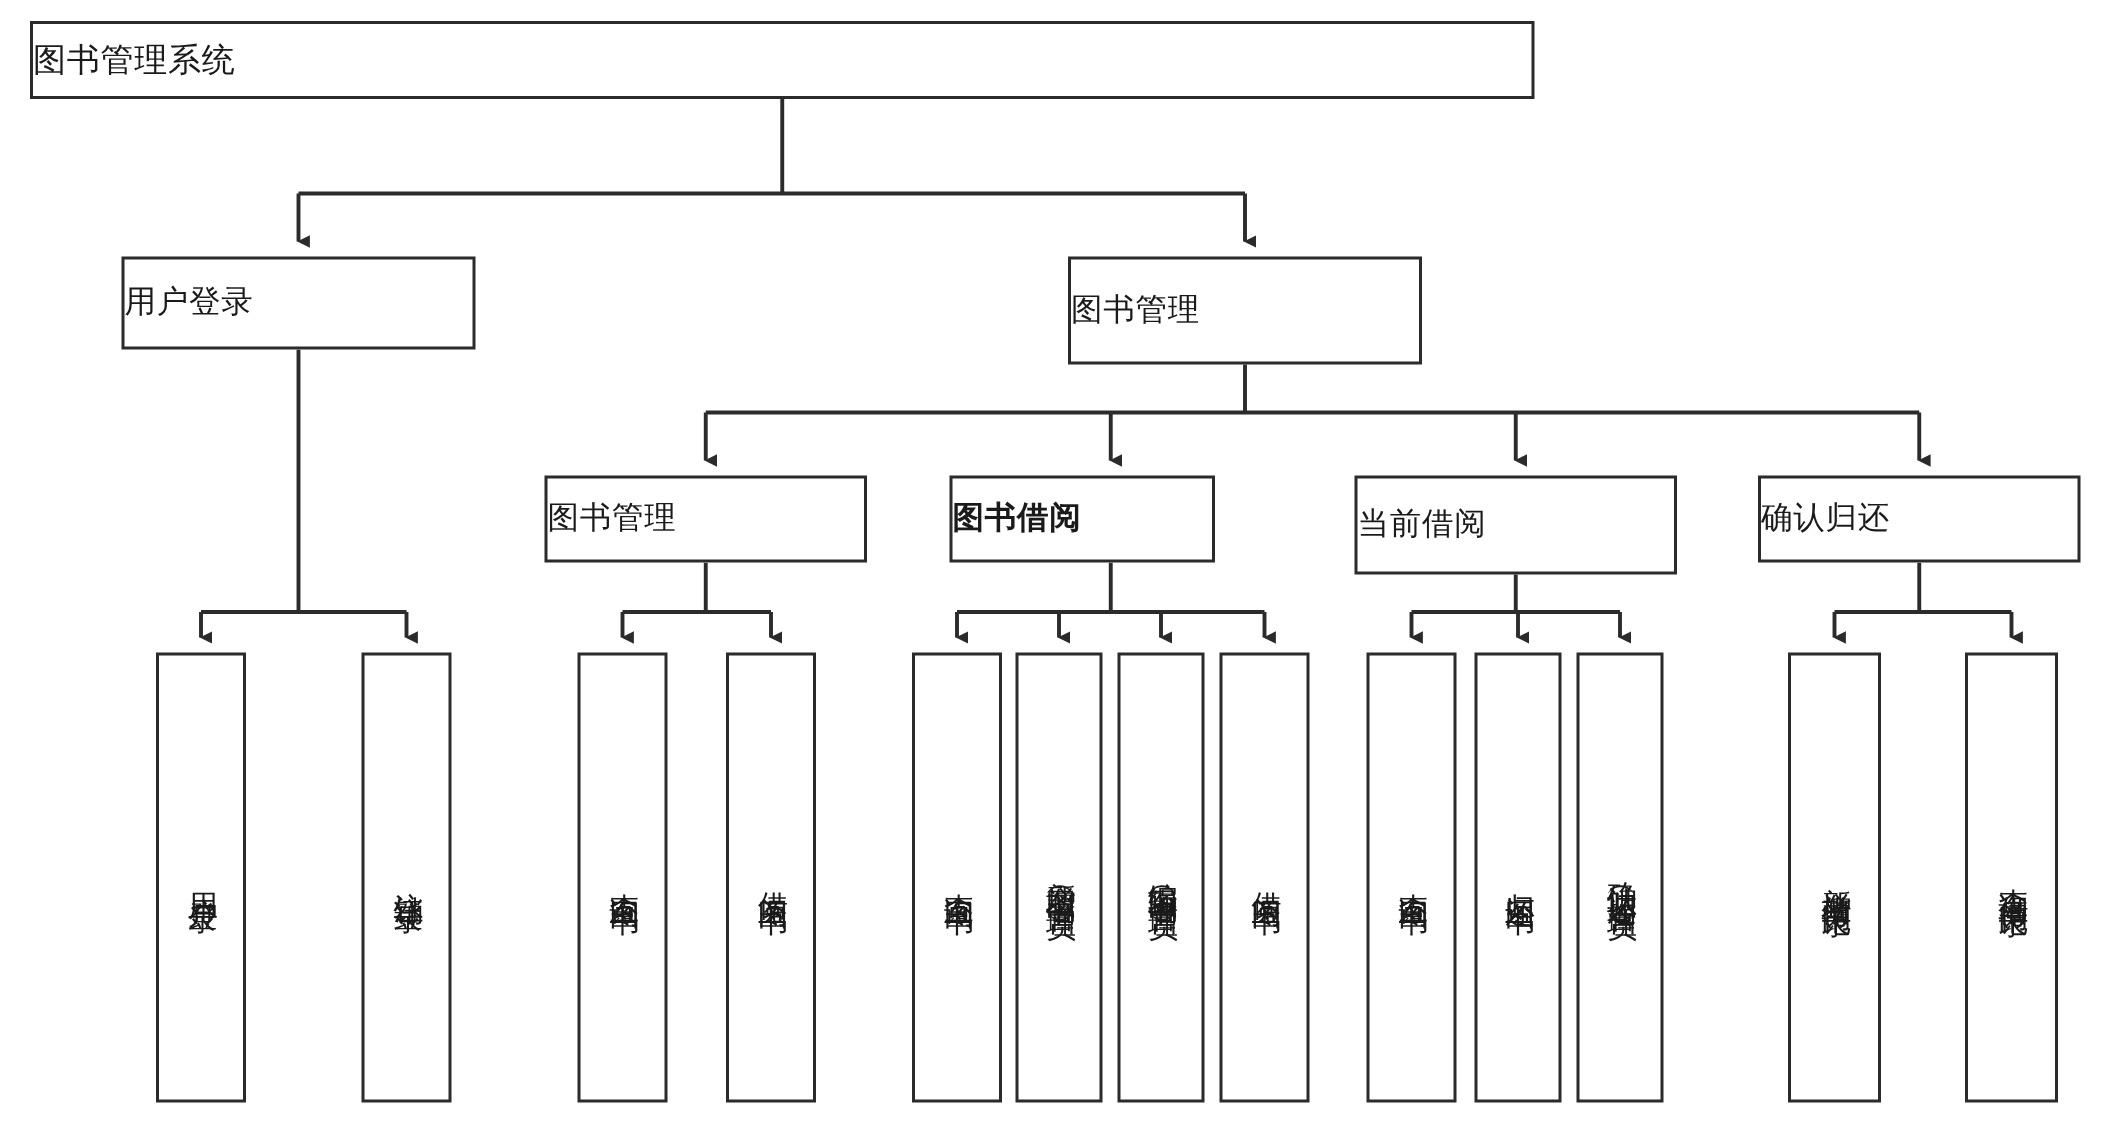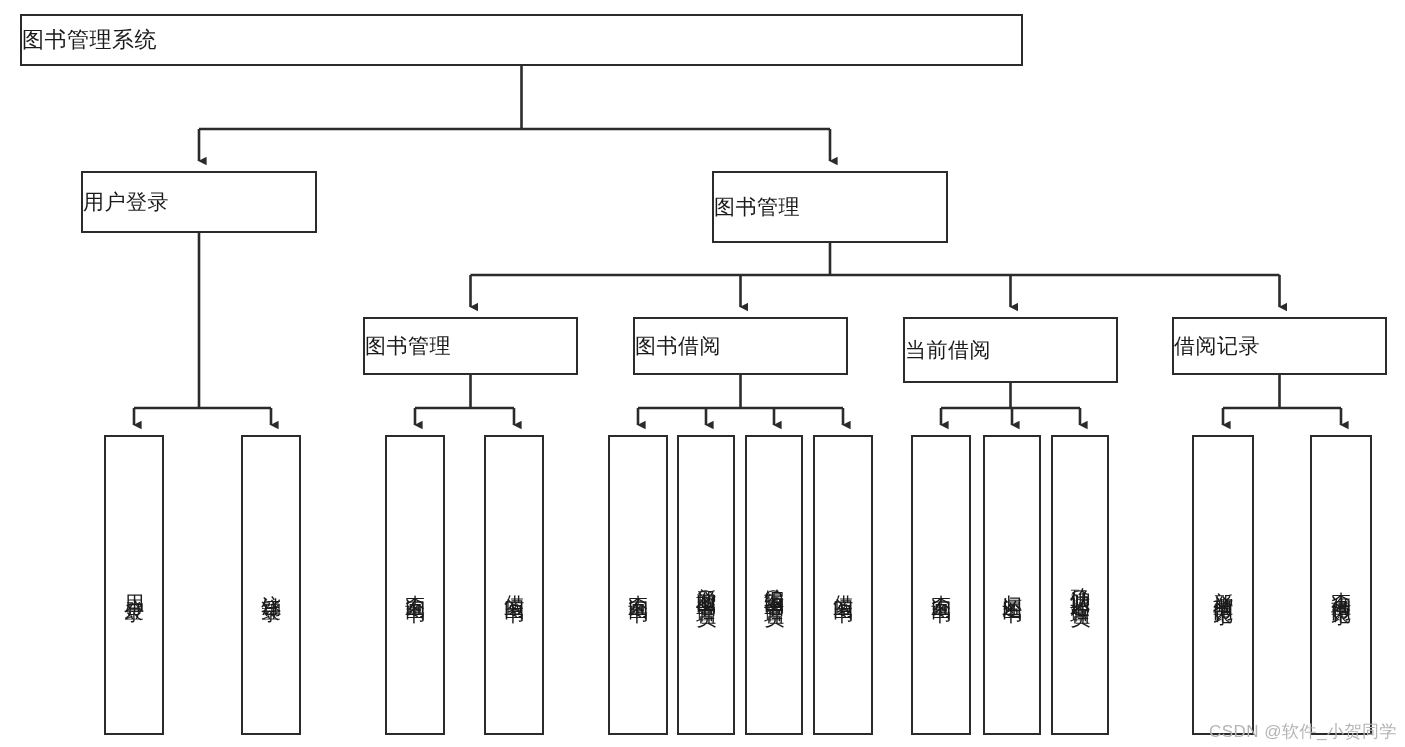--- a/index.html
+++ b/index.html
@@ -123,28 +123,28 @@
       </div>
       <div class="node horizontal" style="left: 81px; top: 171px; width: 236px; height: 62px;">
         <span class="node-label">用户登录</span>
       </div>
       <div class="node horizontal" style="left: 712px; top: 171px; width: 236px; height: 72px;">
         <span class="node-label">图书管理</span>
       </div>
       <div class="node horizontal" style="left: 363px; top: 317px; width: 215px; height: 58px;">
         <span class="node-label">图书管理</span>
       </div>
-      <div class="node horizontal" style="left: 633px; top: 317px; width: 215px; height: 58px;">
+      <div class="node horizontal" style="left: 633px; top: 317px; width: 177px; height: 58px; font-weight: bold;">
         <span class="node-label">图书借阅</span>
       </div>
       <div class="node horizontal" style="left: 903px; top: 317px; width: 215px; height: 66px;">
         <span class="node-label">当前借阅</span>
       </div>
       <div class="node horizontal" style="left: 1172px; top: 317px; width: 215px; height: 58px;">
-        <span class="node-label">借阅记录</span>
+        <span class="node-label">确认归还</span>
       </div>
       <div class="node vertical" style="left: 104px; top: 435px; width: 60px; height: 300px;">
         <span class="node-label">用户登录</span>
       </div>
       <div class="node vertical" style="left: 241px; top: 435px; width: 60px; height: 300px;">
         <span class="node-label">注销登录</span>
       </div>
       <div class="node vertical" style="left: 385px; top: 435px; width: 60px; height: 300px;">
         <span class="node-label">查询图书</span>
       </div>
@@ -173,14 +173,13 @@
         <span class="node-label">确认归还（管理员）</span>
       </div>
       <div class="node vertical" style="left: 1192px; top: 435px; width: 62px; height: 300px;">
         <span class="node-label">新增借阅记录</span>
       </div>
       <div class="node vertical" style="left: 1310px; top: 435px; width: 62px; height: 300px;">
         <span class="node-label">查询借阅记录</span>
       </div>
     </div>
 
-  <div id="watermark">CSDN @软件_小贺同学</div>
 </div>
 
 </body></html>

